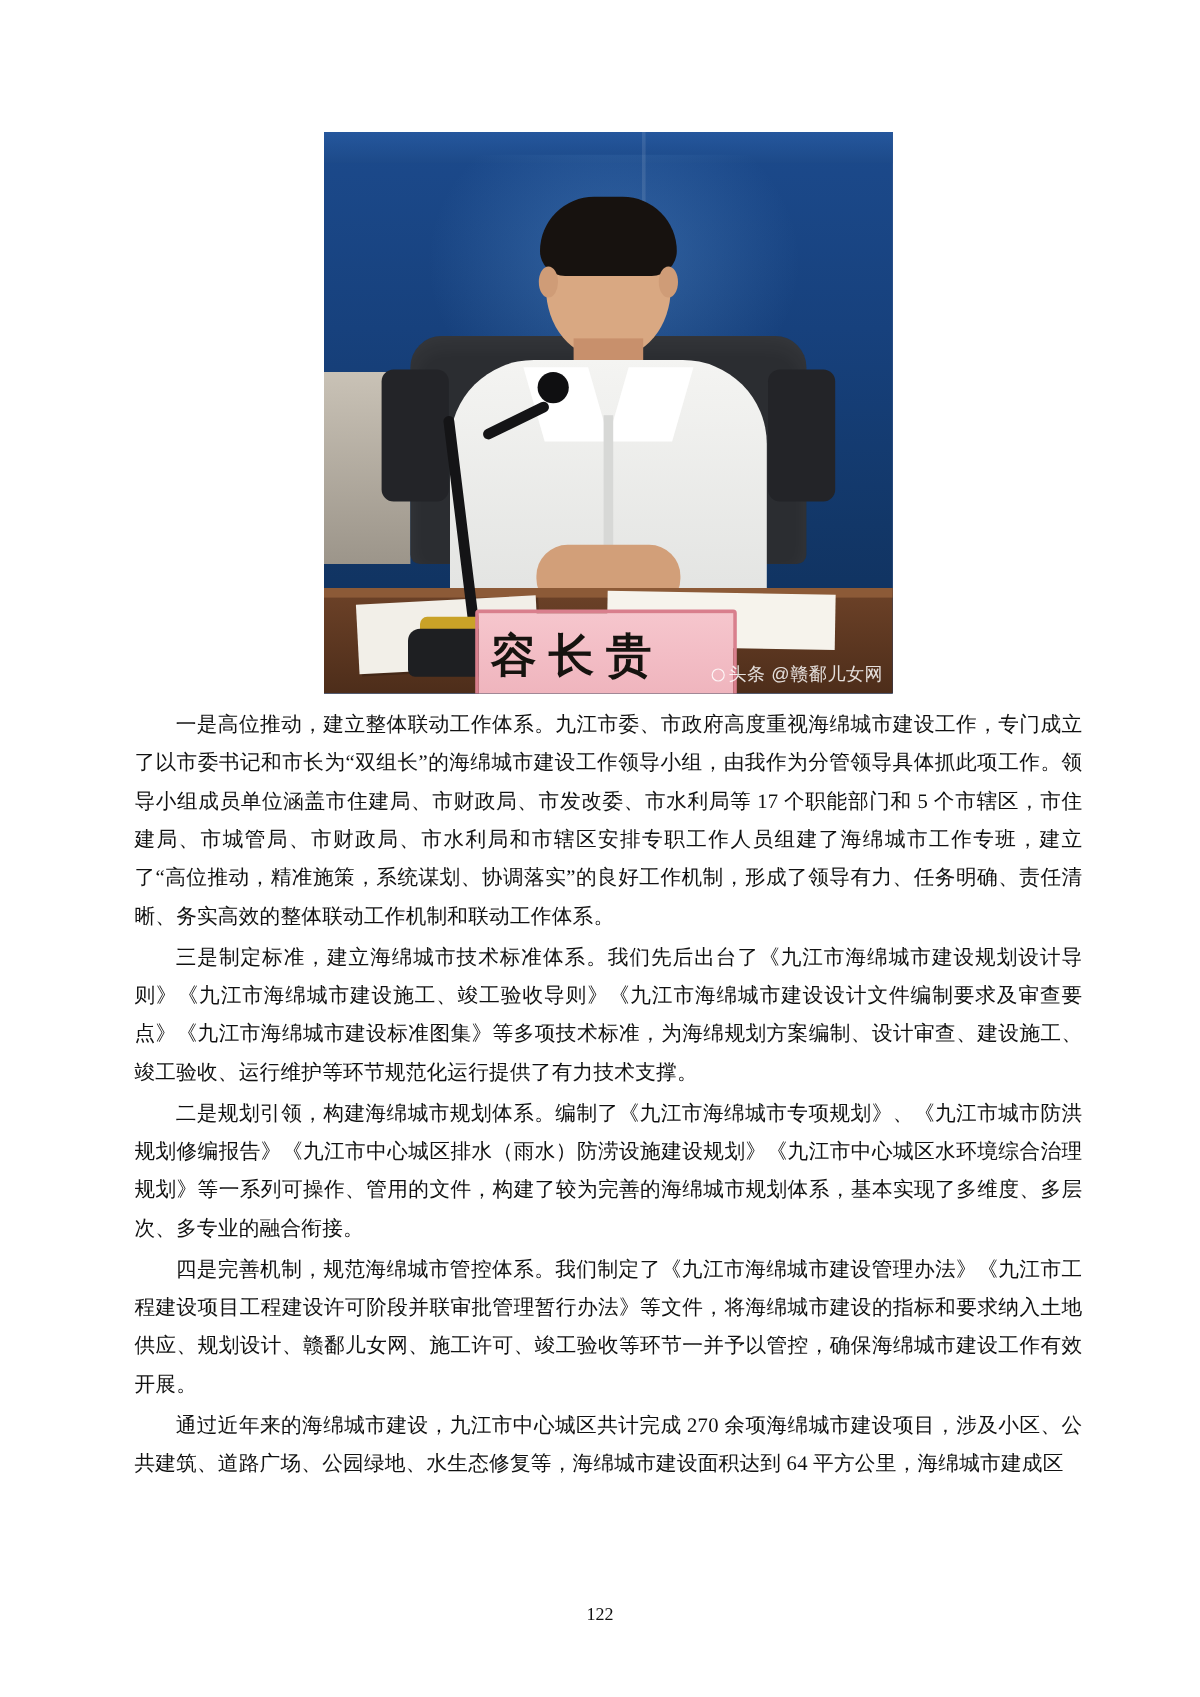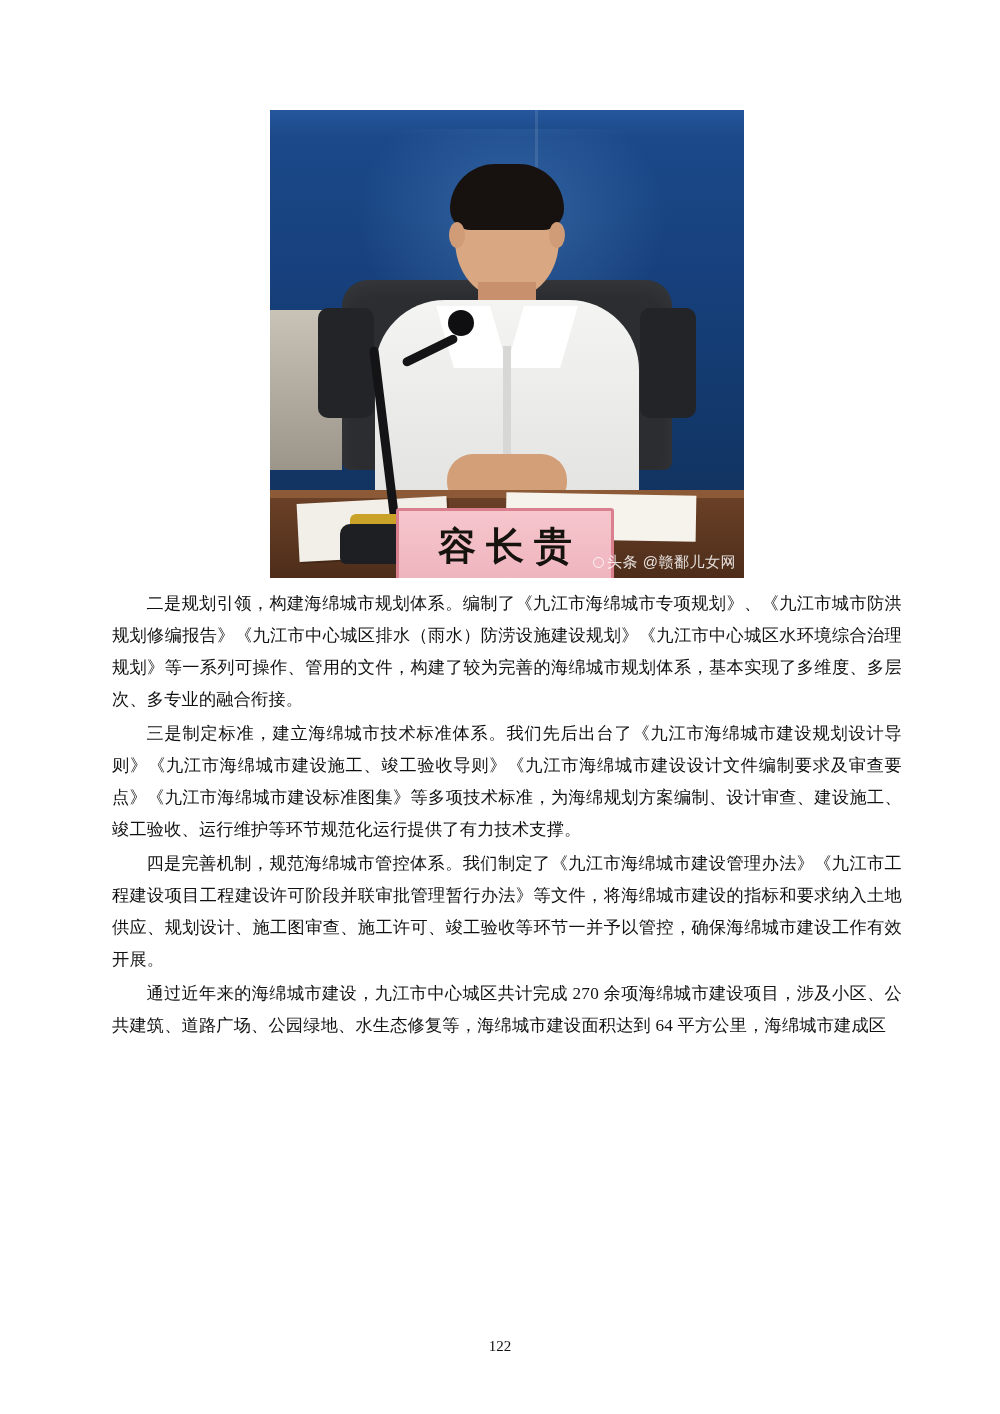--- a/index.html
+++ b/index.html
@@ -277,21 +277,20 @@
     position: absolute;
     left: 126px;
     top: 398px;
     width: 212px;
     height: 70px;
     background: linear-gradient(180deg, #f6c6cd 0%, #efb4bd 100%);
     border: 3px solid #d97f8d;
     border-radius: 3px;
     display: flex;
     align-items: center;
-    justify-content: center;
   }
   .nameplate-text {
     font-family: "DejaVu Serif", serif;
     font-size: 38px;
     letter-spacing: 10px;
     color: #16130f;
     font-weight: bold;
     text-indent: 10px;
   }
   .watermark {
@@ -381,21 +380,22 @@
           <span class="nameplate-text">容长贵</span>
         </div>
 
         <div class="watermark">
           <span class="wm-dot"></span><span>头条 @赣鄱儿女网</span>
         </div>
       </div>
     </div>
 
     <div class="body-text">
+      <p class="para">一是高位推动，建立整体联动工作体系。九江市委、市政府高度重视海绵城市建设工作，专门成立了以市委书记和市长为“双组长”的海绵城市建设工作领导小组，由我作为分管领导具体抓此项工作。领导小组成员单位涵盖市住建局、市财政局、市发改委、市水利局等 17 个职能部门和 5 个市辖区，市住建局、市城管局、市财政局、市水利局和市辖区安排专职工作人员组建了海绵城市工作专班，建立了“高位推动，精准施策，系统谋划、协调落实”的良好工作机制，形成了领导有力、任务明确、责任清晰、务实高效的整体联动工作机制和联动工作体系。</p>
+      <p class="para">三是制定标准，建立海绵城市技术标准体系。我们先后出台了《九江市海绵城市建设规划设计导则》《九江市海绵城市建设施工、竣工验收导则》《九江市海绵城市建设设计文件编制要求及审查要点》《九江市海绵城市建设标准图集》等多项技术标准，为海绵规划方案编制、设计审查、建设施工、竣工验收、运行维护等环节规范化运行提供了有力技术支撑。</p>
       <p class="para">二是规划引领，构建海绵城市规划体系。编制了《九江市海绵城市专项规划》、《九江市城市防洪规划修编报告》《九江市中心城区排水（雨水）防涝设施建设规划》《九江市中心城区水环境综合治理规划》等一系列可操作、管用的文件，构建了较为完善的海绵城市规划体系，基本实现了多维度、多层次、多专业的融合衔接。</p>
-      <p class="para">三是制定标准，建立海绵城市技术标准体系。我们先后出台了《九江市海绵城市建设规划设计导则》《九江市海绵城市建设施工、竣工验收导则》《九江市海绵城市建设设计文件编制要求及审查要点》《九江市海绵城市建设标准图集》等多项技术标准，为海绵规划方案编制、设计审查、建设施工、竣工验收、运行维护等环节规范化运行提供了有力技术支撑。</p>
-      <p class="para">四是完善机制，规范海绵城市管控体系。我们制定了《九江市海绵城市建设管理办法》《九江市工程建设项目工程建设许可阶段并联审批管理暂行办法》等文件，将海绵城市建设的指标和要求纳入土地供应、规划设计、施工图审查、施工许可、竣工验收等环节一并予以管控，确保海绵城市建设工作有效开展。</p>
+      <p class="para">四是完善机制，规范海绵城市管控体系。我们制定了《九江市海绵城市建设管理办法》《九江市工程建设项目工程建设许可阶段并联审批管理暂行办法》等文件，将海绵城市建设的指标和要求纳入土地供应、规划设计、赣鄱儿女网、施工许可、竣工验收等环节一并予以管控，确保海绵城市建设工作有效开展。</p>
       <p class="para">通过近年来的海绵城市建设，九江市中心城区共计完成 270 余项海绵城市建设项目，涉及小区、公共建筑、道路广场、公园绿地、水生态修复等，海绵城市建设面积达到 64 平方公里，海绵城市建成区</p>
     </div>
   </div>
 
   <div class="pagenum">122</div>
 </div>
 
 </body></html>

